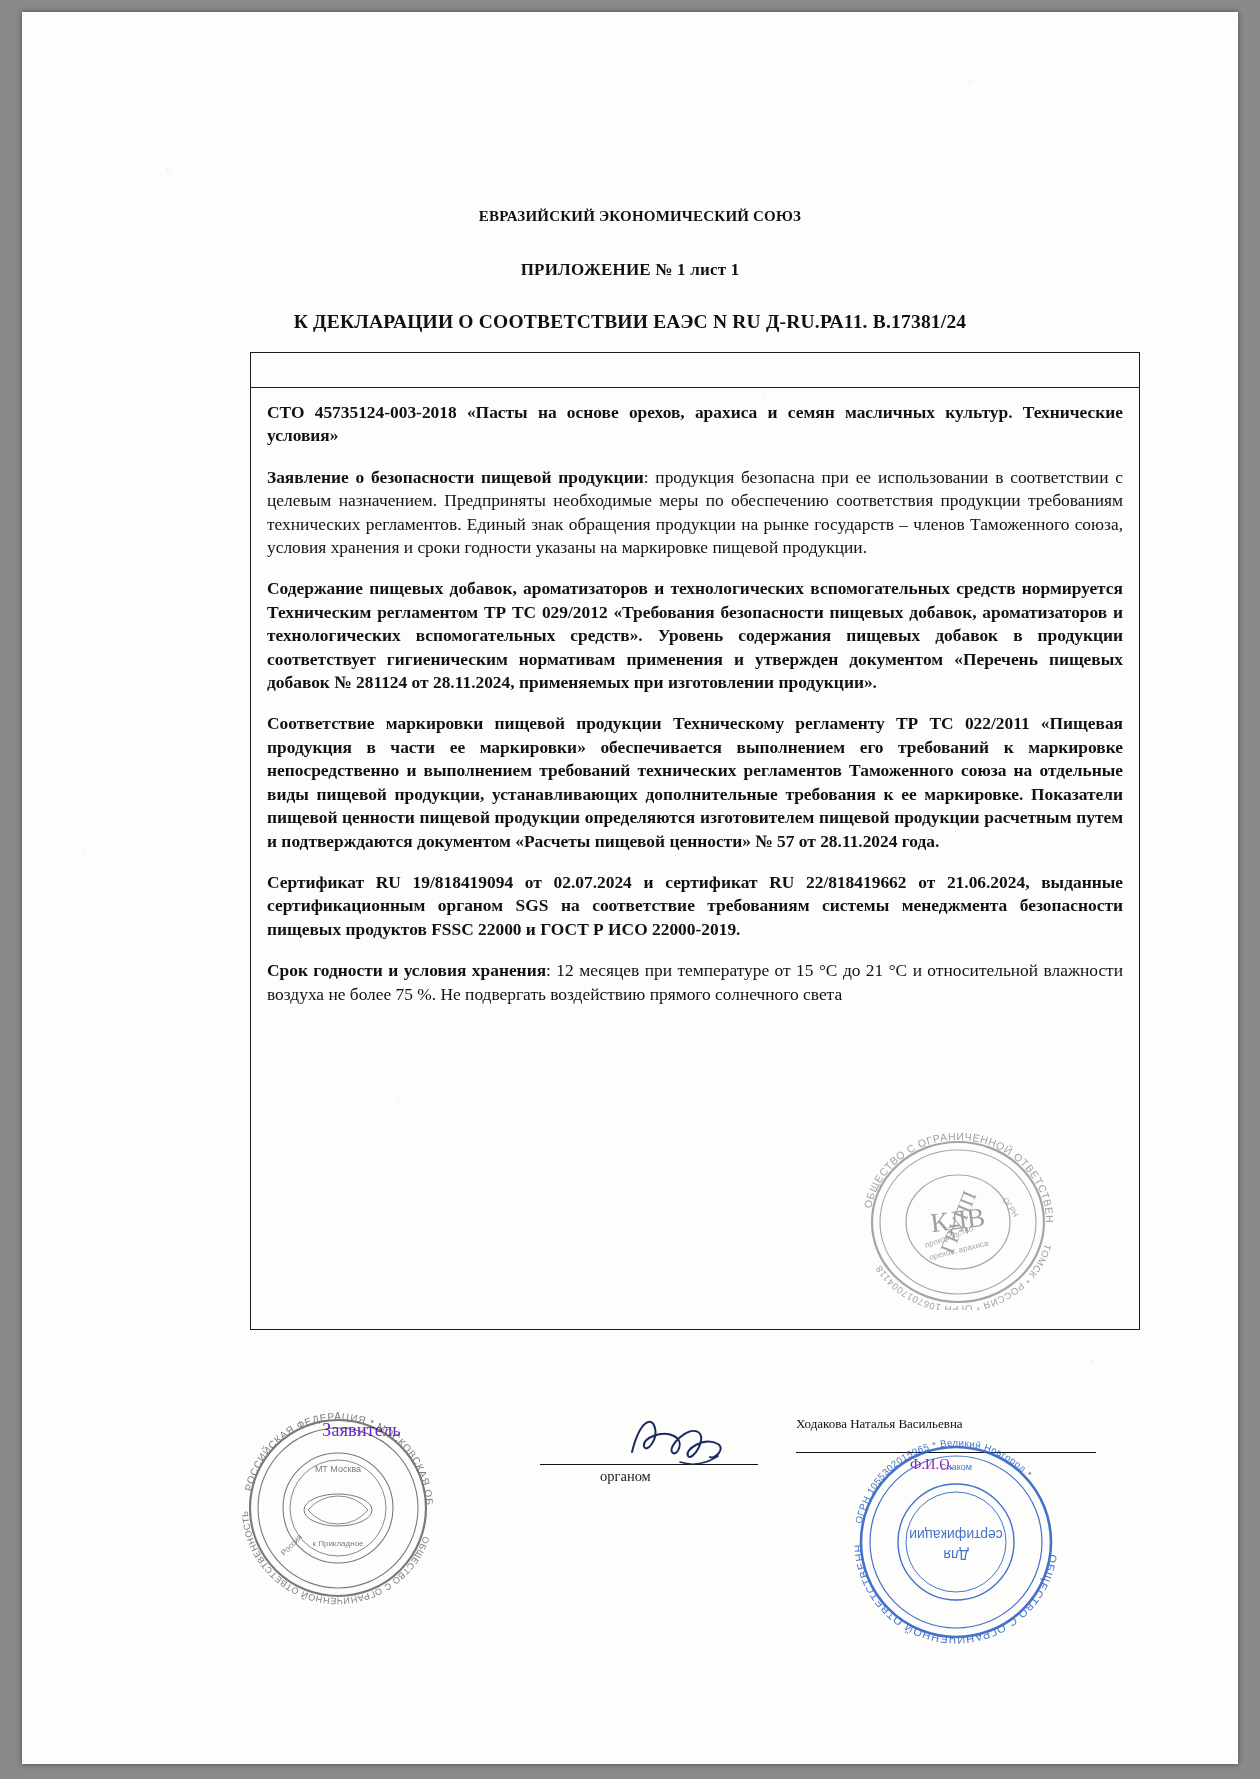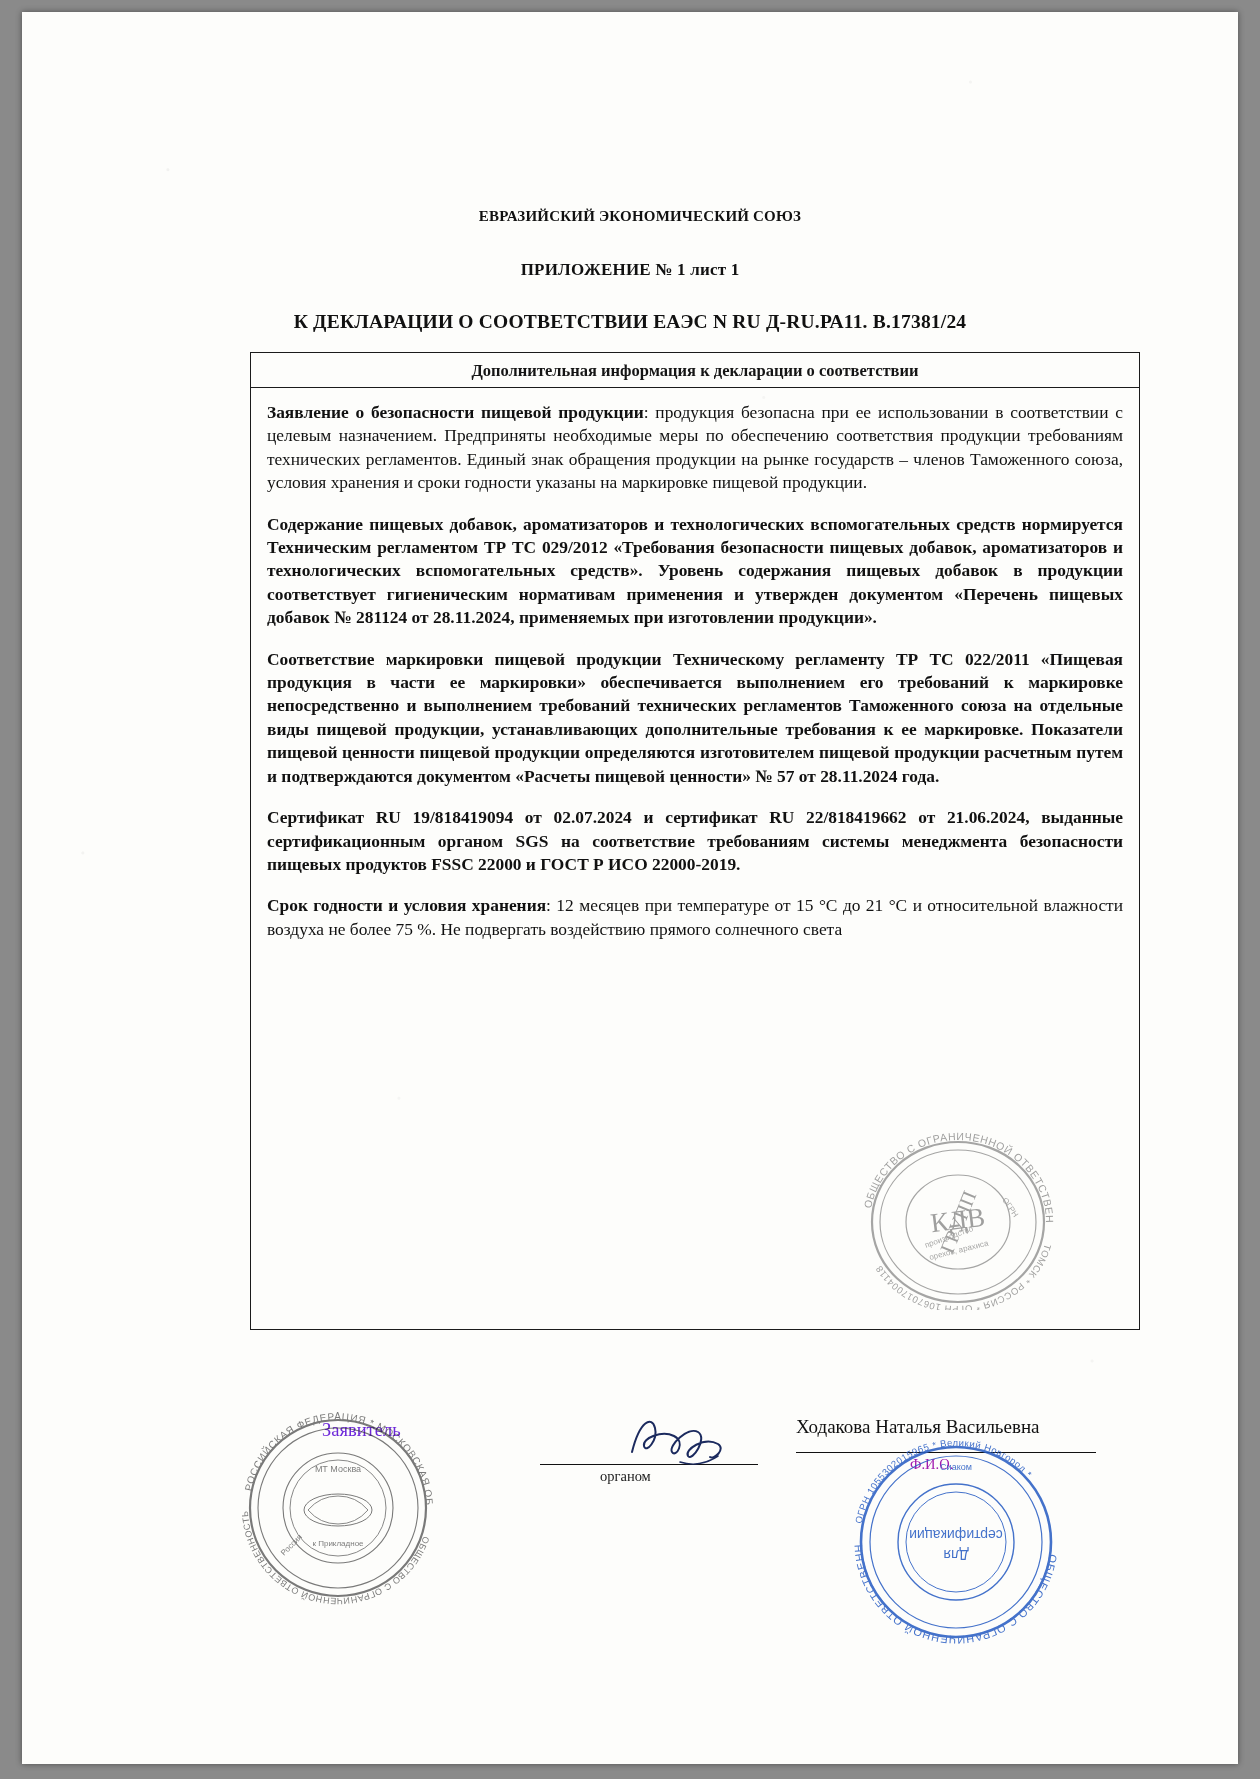--- a/index.html
+++ b/index.html
@@ -122,21 +122,21 @@
     position: absolute;
     left: 350px;
     top: 56px;
     font-size: 14.5px;
     color: #222;
   }
   .fio-name {
     position: absolute;
     left: 546px;
     top: 4px;
-    font-size: 19px;
+    font-size: 13px;
     color: #111;
     white-space: nowrap;
   }
   .fio-line {
     position: absolute;
     left: 546px;
     top: 40px;
     width: 300px;
     border-bottom: 1.5px solid #111;
   }
@@ -191,25 +191,27 @@
 <div class="page">
   <div class="paper-noise"></div>
 
   <div class="header">
     <div class="hdr-line hdr-1">ЕВРАЗИЙСКИЙ ЭКОНОМИЧЕСКИЙ СОЮЗ</div>
     <div class="hdr-line hdr-2">ПРИЛОЖЕНИЕ № 1 лист 1</div>
     <div class="hdr-line hdr-3">К ДЕКЛАРАЦИИ О СООТВЕТСТВИИ ЕАЭС N RU Д-RU.РА11. В.17381/24</div>
   </div>
 
   <div class="box">
-    <div class="box-title">Дополнительная информация к декларации о соответствии</div>
     <div class="box-title-rule"></div>
 
     <div class="box-body">
 
+      <p class="para just-full">
+        <span class="b">СТО 45735124-003-2018 «Пасты на основе орехов, арахиса и семян масличных культур. Технические условия»</span>
+      </p>
 
       <p class="para">
         <span class="b">Заявление о безопасности пищевой продукции</span><span class="n">: продукция безопасна при ее использовании в соответствии с целевым назначением. Предприняты необходимые меры по обеспечению соответствия продукции требованиям технических регламентов. Единый знак обращения продукции на рынке государств – членов Таможенного союза, условия хранения и сроки годности указаны на маркировке пищевой продукции.</span>
       </p>
 
       <p class="para b">Содержание пищевых добавок, ароматизаторов и технологических вспомогательных средств нормируется Техническим регламентом ТР ТС 029/2012 «Требования безопасности пищевых добавок, ароматизаторов и технологических вспомогательных средств». Уровень содержания пищевых добавок в продукции соответствует гигиеническим нормативам применения и утвержден документом «Перечень пищевых добавок № 281124 от 28.11.2024, применяемых при изготовлении продукции».</p>
 
       <p class="para b just-full">Соответствие маркировки пищевой продукции Техническому регламенту ТР ТС 022/2011 «Пищевая продукция в части ее маркировки» обеспечивается выполнением его требований к маркировке непосредственно и выполнением требований технических регламентов Таможенного союза на отдельные виды пищевой продукции, устанавливающих дополнительные требования к ее маркировке. Показатели пищевой ценности пищевой продукции определяются изготовителем пищевой продукции расчетным путем и подтверждаются документом «Расчеты пищевой ценности» № 57 от 28.11.2024 года.</p>
 
       <p class="para b">Сертификат RU 19/818419094 от 02.07.2024 и сертификат RU 22/818419662 от 21.06.2024, выданные сертификационным органом SGS на соответствие требованиям системы менеджмента безопасности пищевых продуктов FSSC 22000 и ГОСТ Р ИСО 22000-2019.</p>

